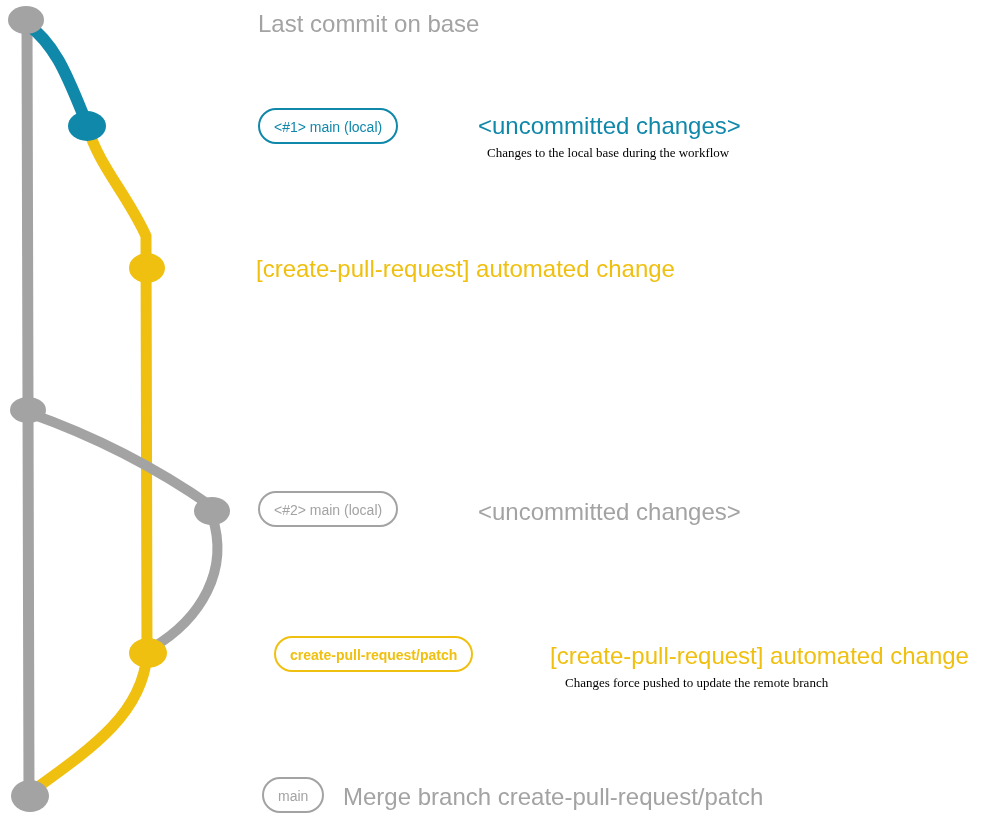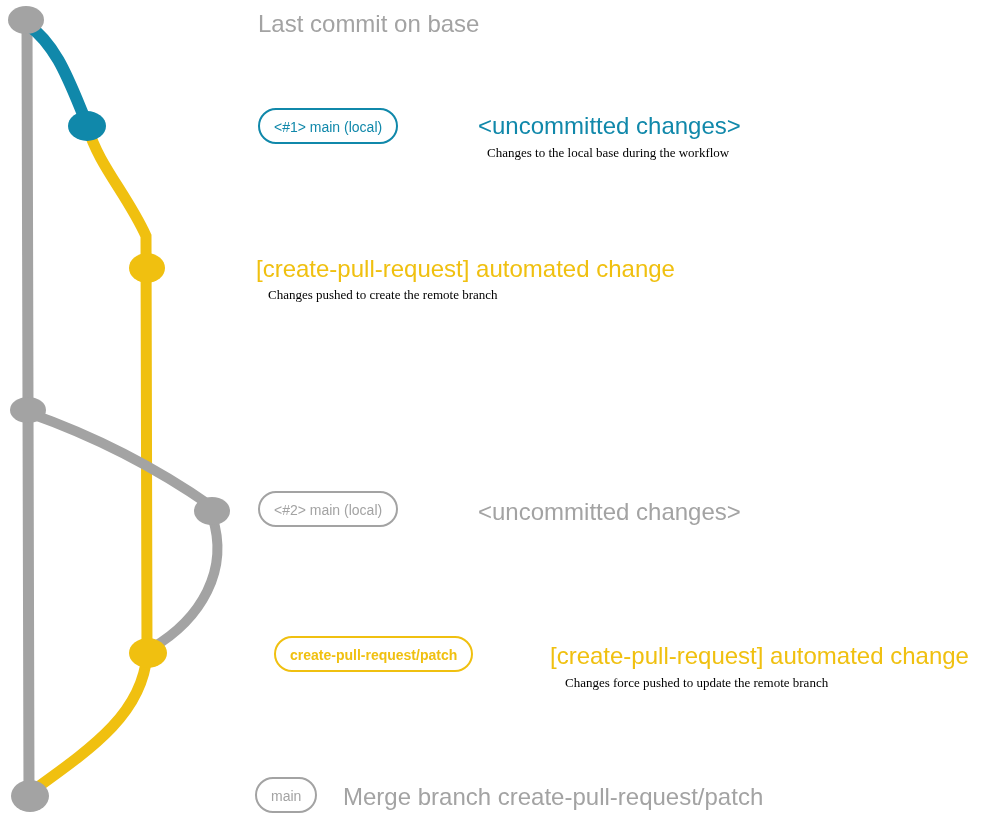--- a/index.html
+++ b/index.html
@@ -78,26 +78,25 @@
     <ellipse class="f-gray" cx="30" cy="796" rx="19" ry="16"></ellipse>
   </svg>
 
   <div class="title" style="left:258px;top:10px;">Last commit on base</div>
 
   <div class="badge teal" style="left:258px;top:108px;">&lt;#1&gt; main (local)</div>
   <div class="heading teal" style="left:478px;top:112px;">&lt;uncommitted changes&gt;</div>
   <div class="serif" style="left:487px;top:145px;">Changes to the local base during the workflow</div>
 
   <div class="heading yellow" style="left:256px;top:255px;">[create-pull-request] automated change</div>
-  <div class="serif" style="left:268px;top:287px;">Changes pushed to create the remote branch</div>
 
 
   <div class="badge gray" style="left:258px;top:491px;">&lt;#2&gt; main (local)</div>
   <div class="heading gray" style="left:478px;top:498px;">&lt;uncommitted changes&gt;</div>
 
   <div class="badge yellow" style="left:274px;top:636px;font-weight:bold;">create-pull-request/patch</div>
   <div class="heading yellow" style="left:550px;top:642px;">[create-pull-request] automated change</div>
   <div class="serif" style="left:565px;top:675px;">Changes force pushed to update the remote branch</div>
 
-  <div class="badge gray" style="left:255px;top:777px;">main</div>
+  <div class="badge gray" style="left:262px;top:777px;">main</div>
   <div class="title" style="left:343px;top:783px;">Merge branch create-pull-request/patch</div>
 
 </div>
 
 </body></html>

